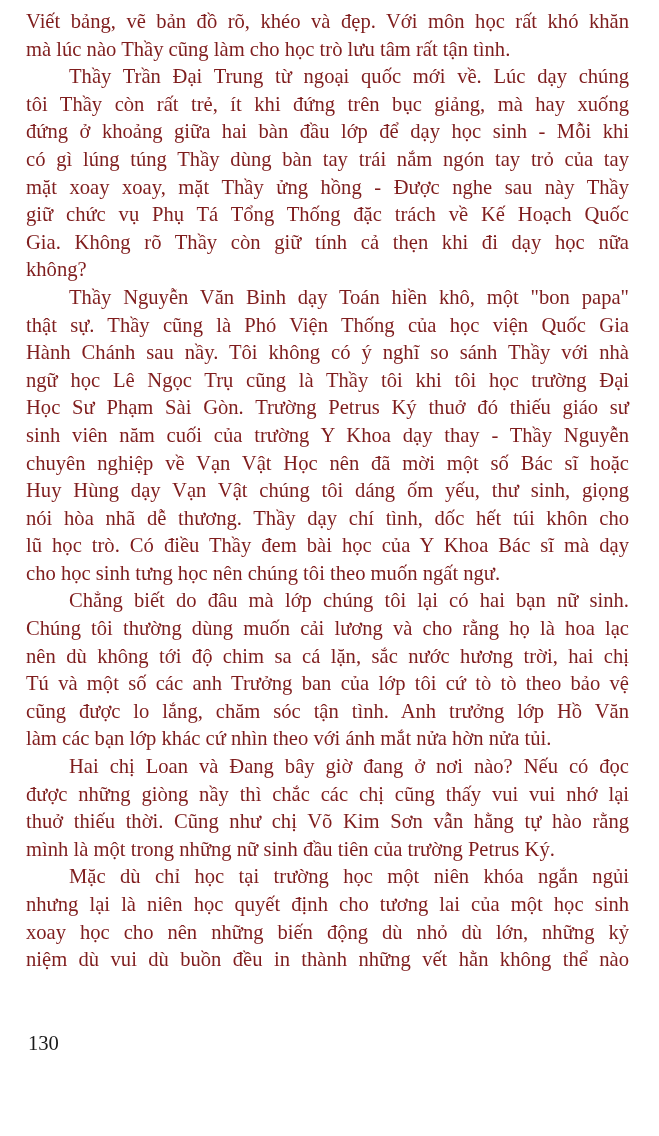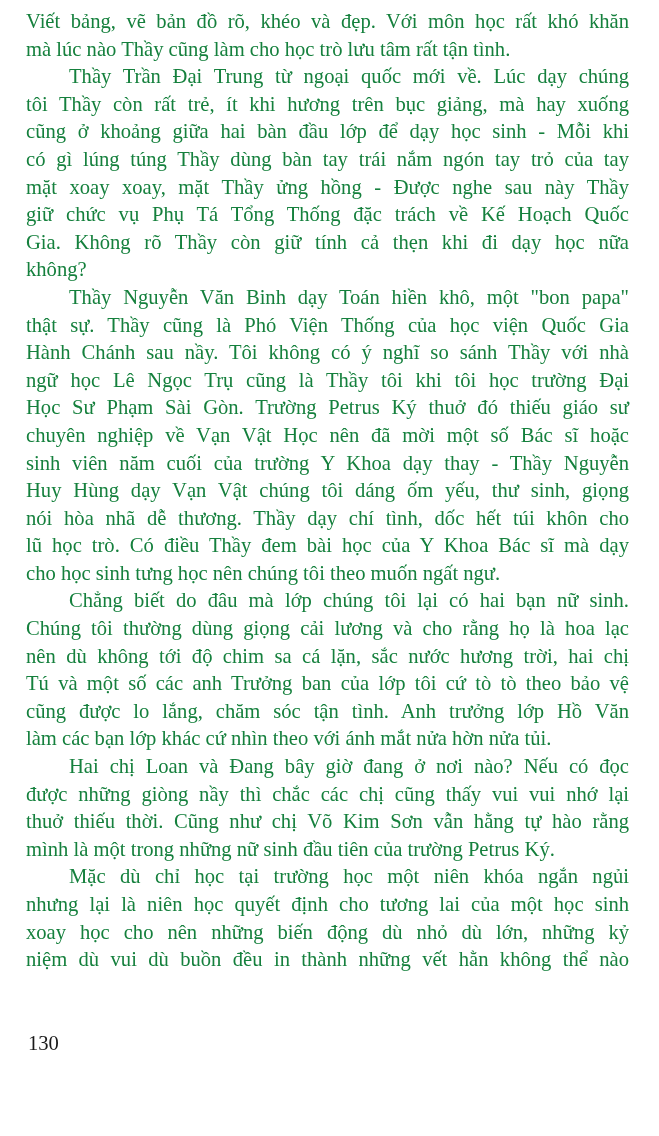--- a/index.html
+++ b/index.html
@@ -2,21 +2,21 @@
 <html><head>
 <meta charset="utf-8">
 <style>
   html, body { margin: 0; padding: 0; background: #ffffff; }
   body { width: 659px; height: 1136px; position: relative; overflow: hidden; }
   .page {
     position: absolute; left: 26px; top: 8px; width: 603px;
     font-family: "Liberation Serif", serif;
     font-size: 20.6px;
     line-height: 27.6px;
-    color: #15803d;
+    color: #7f1d1d;
     text-align: justify;
   }
   .page p { margin: 0; }
   .line { display: block; text-align: justify; text-align-last: justify; white-space: nowrap; }
   .line.last { text-align-last: left; }
   .pagenum {
     position: absolute; left: 28px; top: 1032px;
     font-family: "Liberation Serif", serif; font-size: 20.6px; color: #1a1a1a;
   }
 </style>
@@ -24,46 +24,46 @@
 <body>
 
 <div class="page">
   <p>
     <span class="line">Viết bảng, vẽ bản đồ rõ, khéo và đẹp. Với môn học rất khó khăn</span>
     <span class="line last">mà lúc nào Thầy cũng làm cho học trò lưu tâm rất tận tình.</span>
   </p>
 
   <p>
     <span class="line" style="padding-left:43px">Thầy Trần Đại Trung từ ngoại quốc mới về. Lúc dạy chúng</span>
-    <span class="line">tôi Thầy còn rất trẻ, ít khi hương trên bục giảng, mà hay xuống</span>
-    <span class="line">cũng ở khoảng giữa hai bàn đầu lớp để dạy học sinh - Mỗi khi</span>
+    <span class="line">tôi Thầy còn rất trẻ, ít khi đứng trên bục giảng, mà hay xuống</span>
+    <span class="line">đứng ở khoảng giữa hai bàn đầu lớp để dạy học sinh - Mỗi khi</span>
     <span class="line">có gì lúng túng Thầy dùng bàn tay trái nắm ngón tay trỏ của tay</span>
     <span class="line">mặt xoay xoay, mặt Thầy ửng hồng - Được nghe sau này Thầy</span>
     <span class="line">giữ chức vụ Phụ Tá Tổng Thống đặc trách về Kế Hoạch Quốc</span>
     <span class="line">Gia. Không rõ Thầy còn giữ tính cả thẹn khi đi dạy học nữa</span>
     <span class="line last">không?</span>
   </p>
 
   <p>
     <span class="line" style="padding-left:43px">Thầy Nguyễn Văn Binh dạy Toán hiền khô, một "bon papa"</span>
     <span class="line">thật sự. Thầy cũng là Phó Viện Thống của học viện Quốc Gia</span>
     <span class="line">Hành Chánh sau nầy. Tôi không có ý nghĩ so sánh Thầy với nhà</span>
     <span class="line">ngữ học Lê Ngọc Trụ cũng là Thầy tôi khi tôi học trường Đại</span>
     <span class="line">Học Sư Phạm Sài Gòn. Trường Petrus Ký thuở đó thiếu giáo sư</span>
+    <span class="line">sinh viên năm cuối của trường Y Khoa dạy thay - Thầy Nguyễn</span>
     <span class="line">chuyên nghiệp về Vạn Vật Học nên đã mời một số Bác sĩ hoặc</span>
-    <span class="line">sinh viên năm cuối của trường Y Khoa dạy thay - Thầy Nguyễn</span>
     <span class="line">Huy Hùng dạy Vạn Vật chúng tôi dáng ốm yếu, thư sinh, giọng</span>
     <span class="line">nói hòa nhã dễ thương. Thầy dạy chí tình, dốc hết túi khôn cho</span>
     <span class="line">lũ học trò. Có điều Thầy đem bài học của Y Khoa Bác sĩ mà dạy</span>
     <span class="line last">cho học sinh tưng học nên chúng tôi theo muốn ngất ngư.</span>
   </p>
 
   <p>
     <span class="line" style="padding-left:43px">Chẳng biết do đâu mà lớp chúng tôi lại có hai bạn nữ sinh.</span>
-    <span class="line">Chúng tôi thường dùng giọng cải lương và cho rằng họ là hoa lạc</span>
+    <span class="line">Chúng tôi thường dùng muốn cải lương và cho rằng họ là hoa lạc</span>
     <span class="line">nên dù không tới độ chim sa cá lặn, sắc nước hương trời, hai chị</span>
     <span class="line">Tú và một số các anh Trưởng ban của lớp tôi cứ tò tò theo bảo vệ</span>
     <span class="line">cũng được lo lắng, chăm sóc tận tình. Anh trưởng lớp Hồ Văn</span>
     <span class="line last">làm các bạn lớp khác cứ nhìn theo với ánh mắt nửa hờn nửa tủi.</span>
   </p>
 
   <p>
     <span class="line" style="padding-left:43px">Hai chị Loan và Đang bây giờ đang ở nơi nào? Nếu có đọc</span>
     <span class="line">được những giòng nầy thì chắc các chị cũng thấy vui vui nhớ lại</span>
     <span class="line">thuở thiếu thời. Cũng như chị Võ Kim Sơn vẫn hằng tự hào rằng</span>

